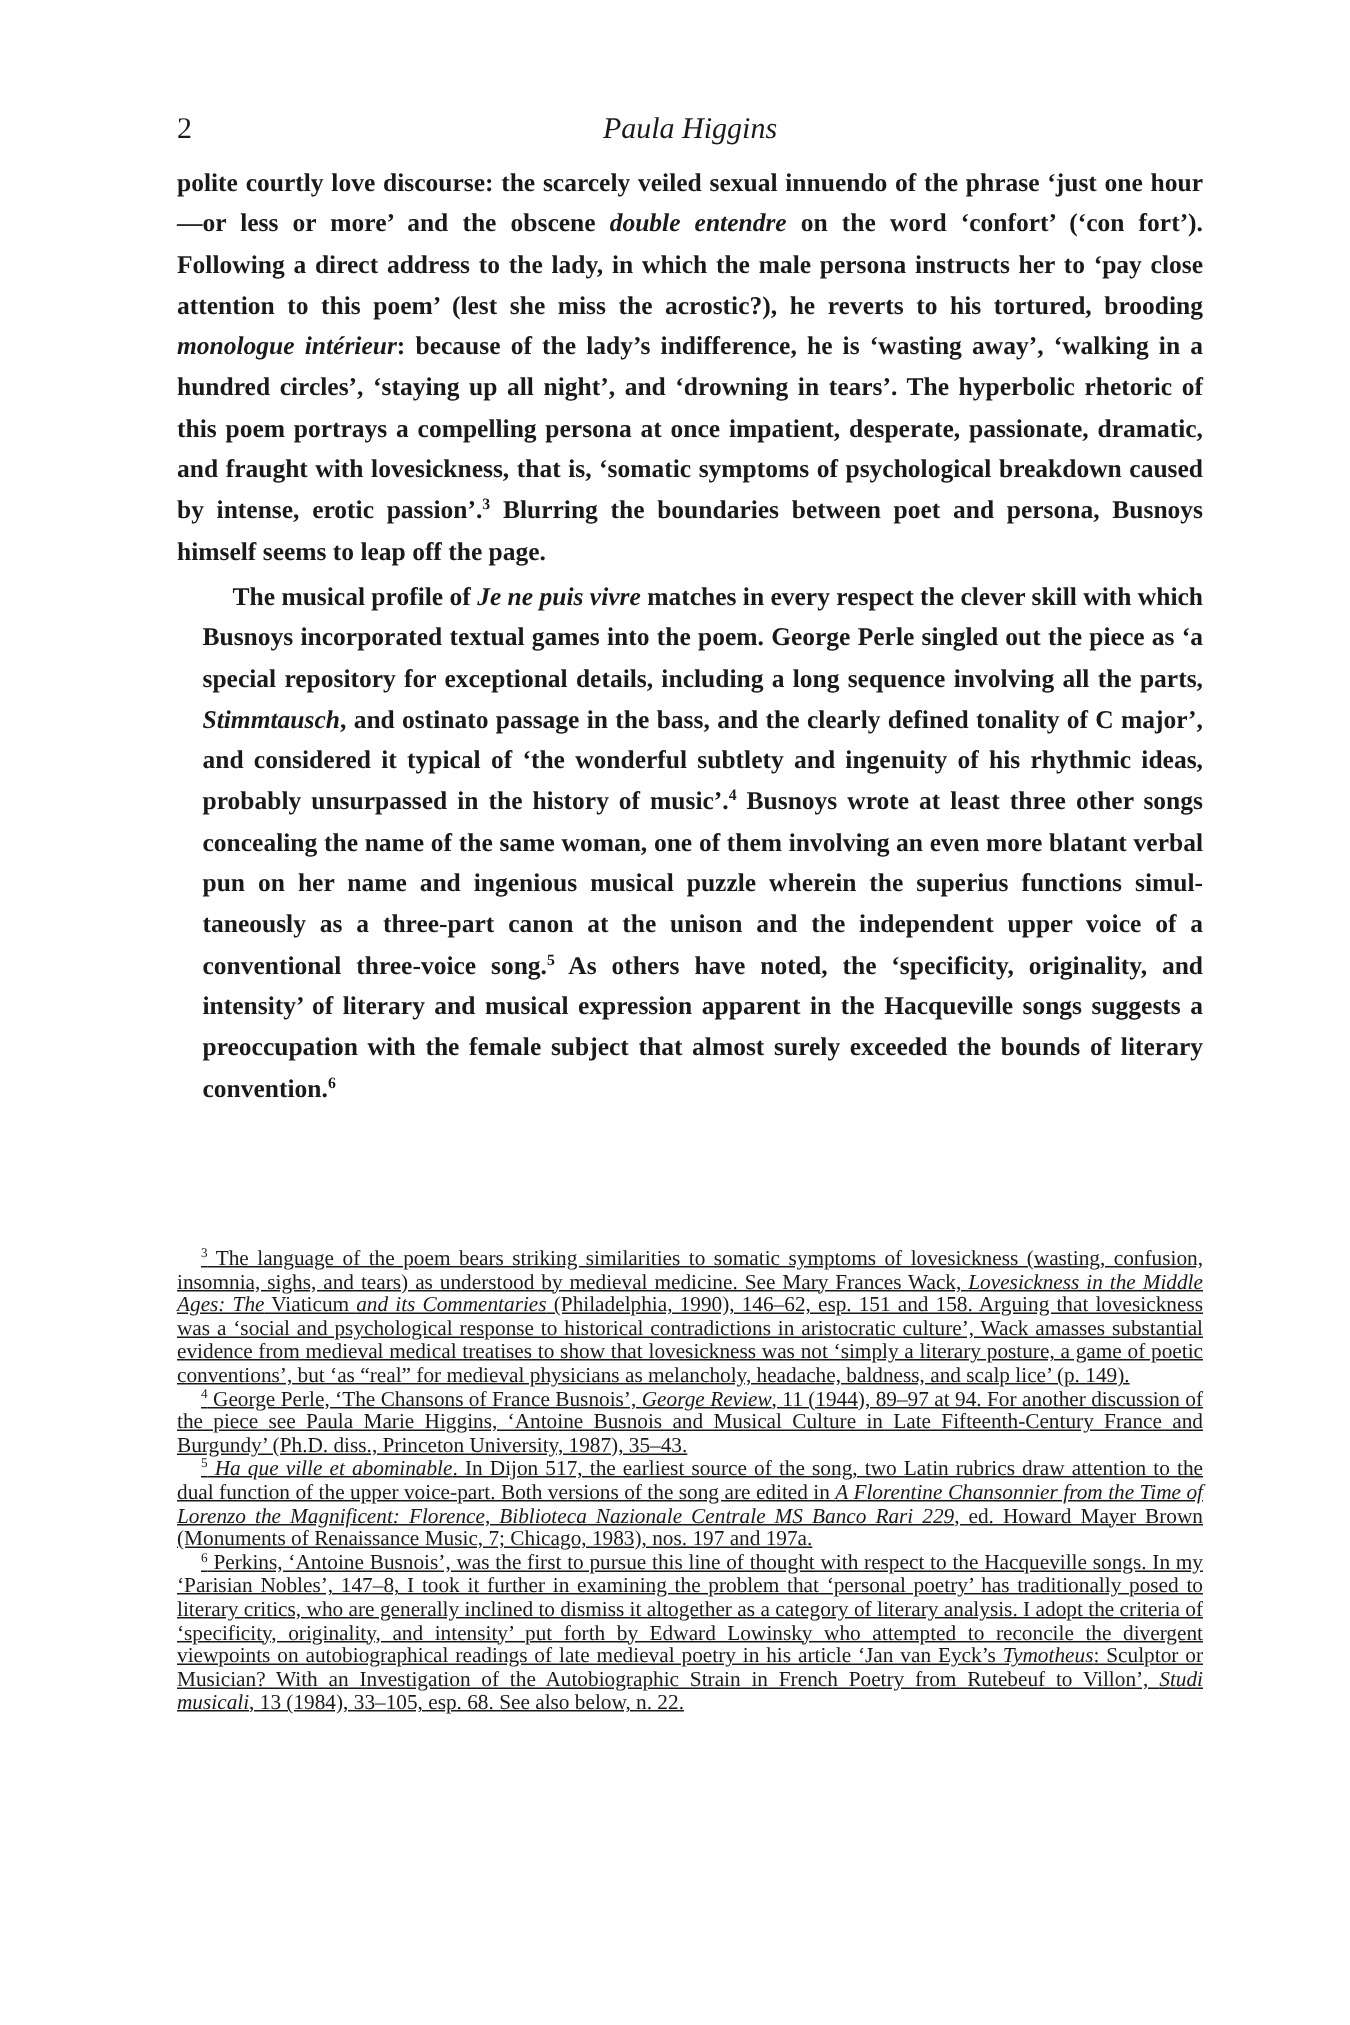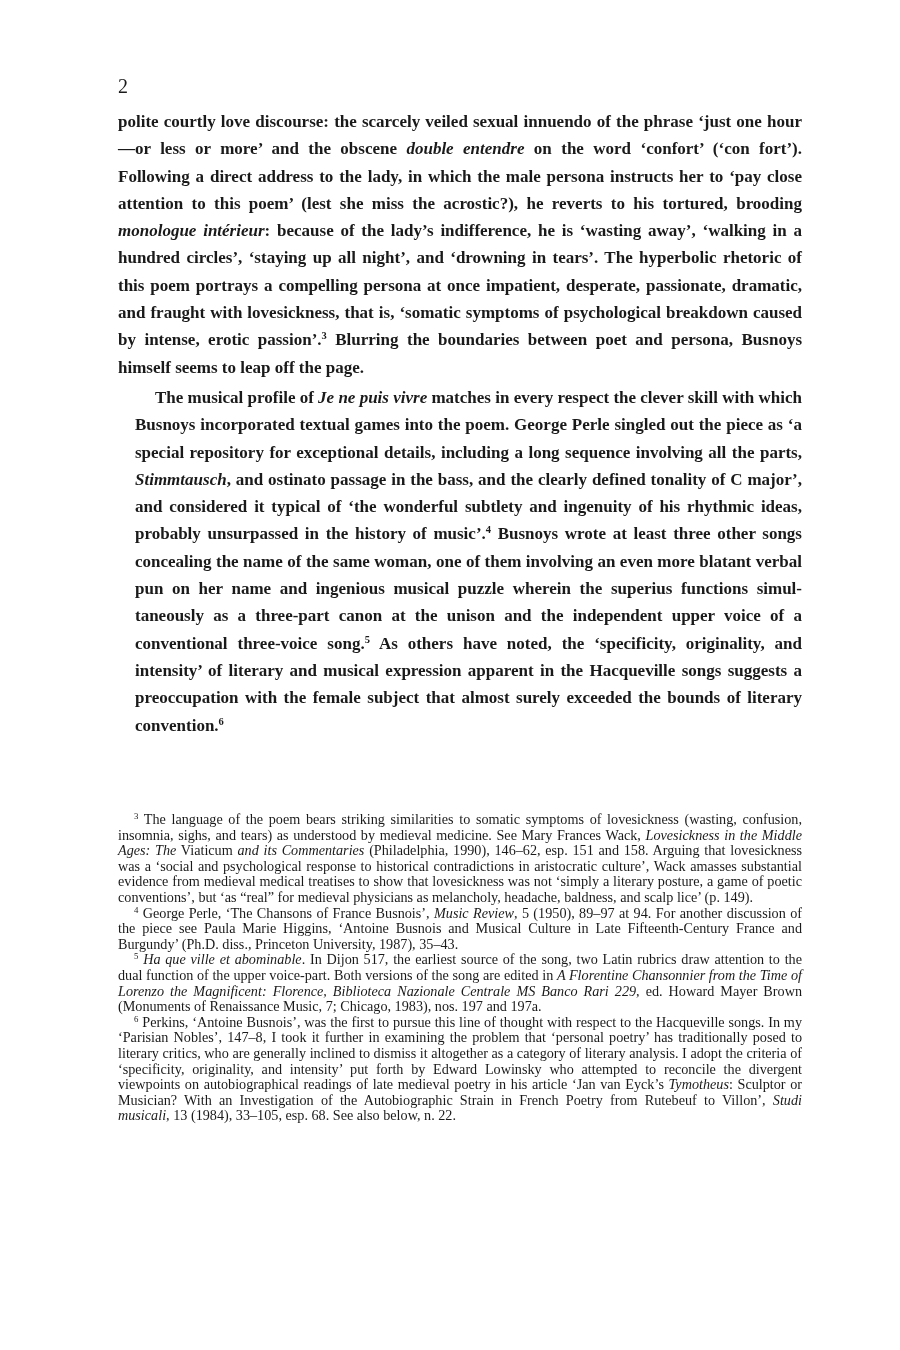--- a/index.html
+++ b/index.html
@@ -5,37 +5,38 @@
   html, body { margin: 0; padding: 0; background: #ffffff; }
   body { width: 900px; height: 1350px; position: relative; overflow: hidden;
          font-family: "Liberation Serif", "DejaVu Serif", serif; color: #1a1a1a; }
   .page { position: absolute; left: 118px; top: 72px; width: 684px; }
   .running-head { position: relative; height: 36px; font-size: 20px; }
   .page-number { position: absolute; left: 0; top: 3px; }
   .running-title { position: absolute; left: 0; right: 0; top: 3px; text-align: center; font-style: italic; }
   .main-text { font-size: 17px; line-height: 27.3px; font-weight: bold; }
   .main-text p { margin: 0; text-align: justify; hyphens: manual; }
   .main-text p + p { text-indent: 20px; margin-top: 3px; margin-left: 17px; }
-  .footnotes { position: absolute; left: 0; top: 740px; width: 684px; font-size: 14.2px; line-height: 15.6px; }
+  .footnotes { position: absolute; left: 0; top: 760px; width: 684px; font-size: 14.2px; line-height: 15.6px; text-decoration: underline; }
   .footnotes p { margin: 0; text-indent: 16px; text-align: justify; }
   sup { font-size: 0.62em; line-height: 0; vertical-align: 0.55em; }
   i { font-style: italic; }
 </style>
 </head>
 <body>
 
 <div class="page">
   <div class="running-head">
     <span class="page-number">2</span>
+    <span class="running-title">Paula Higgins</span>
   </div>
 
   <div class="main-text">
     <p><span>polite courtly love discourse: the scarcely veiled sexual innuendo of the phrase ‘just one hour—or less or more’ and the obscene </span><i>double entendre</i><span> on the word ‘con­fort’ (‘con fort’). Following a direct address to the lady, in which the male per­sona instructs her to ‘pay close attention to this poem’ (lest she miss the acrostic?), he reverts to his tortured, brooding </span><i>monologue intérieur</i><span>: because of the lady’s indifference, he is ‘wasting away’, ‘walking in a hundred circles’, ‘staying up all night’, and ‘drowning in tears’. The hyperbolic rhetoric of this poem portrays a compelling persona at once impatient, desperate, passionate, dramatic, and fraught with lovesickness, that is, ‘somatic symptoms of psychological break­down caused by intense, erotic passion’.</span><sup>3</sup><span> Blurring the boundaries between poet and persona, Busnoys himself seems to leap off the page.</span></p>
     <p><span>The musical profile of </span><i>Je ne puis vivre</i><span> matches in every respect the clever skill with which Busnoys incorporated textual games into the poem. George Perle singled out the piece as ‘a special repository for exceptional details, including a long sequence involving all the parts, </span><i>Stimmtausch</i><span>, and ostinato passage in the bass, and the clearly defined tonality of C major’, and considered it typical of ‘the wonderful subtlety and ingenuity of his rhythmic ideas, probably unsurpassed in the history of music’.</span><sup>4</sup><span> Busnoys wrote at least three other songs concealing the name of the same woman, one of them involving an even more blatant verbal pun on her name and ingenious musical puzzle wherein the superius functions simul­taneously as a three-part canon at the unison and the independent upper voice of a conventional three-voice song.</span><sup>5</sup><span> As others have noted, the ‘specificity, original­ity, and intensity’ of literary and musical expression apparent in the Hacqueville songs suggests a preoccupation with the female subject that almost surely exceeded the bounds of literary convention.</span><sup>6</sup></p>
   </div>
 
   <div class="footnotes">
     <p><sup>3</sup><span> The language of the poem bears striking similarities to somatic symptoms of lovesickness (wasting, confusion, insomnia, sighs, and tears) as understood by medieval medicine.  See Mary Frances Wack, </span><i>Lovesickness in the Middle Ages: The</i><span> Viaticum </span><i>and its Commentaries</i><span> (Philadelphia, 1990), 146–62, esp. 151 and 158. Arguing that lovesickness was a ‘social and psychological response to historical contradictions in aristocratic culture’, Wack amasses substantial evidence from medieval medical treatises to show that lovesickness was not ‘simply a literary posture, a game of poetic conventions’, but ‘as “real” for medieval physicians as melancholy, headache, baldness, and scalp lice’ (p. 149).</span></p>
-    <p><sup>4</sup><span> George Perle, ‘The Chansons of France Busnois’, </span><i>Music Review</i><span>, 5 (1950), 89–97 at 94. For another discussion of the piece see Paula Marie Higgins, ‘Antoine Busnois and Musical Culture in Late Fifteenth-Century France and Burgundy’ (Ph.D. diss., Princeton University, 1987), 35–43.</span></p>
+    <p><sup>4</sup><span> George Perle, ‘The Chansons of France Busnois’, </span><i>George Review</i><span>, 11 (1944), 89–97 at 94. For another discussion of the piece see Paula Marie Higgins, ‘Antoine Busnois and Musical Culture in Late Fifteenth-Century France and Burgundy’ (Ph.D. diss., Princeton University, 1987), 35–43.</span></p>
     <p><sup>5</sup><i> Ha que ville et abominable</i><span>. In Dijon 517, the earliest source of the song, two Latin rubrics draw atten­tion to the dual function of the upper voice-part. Both versions of the song are edited in </span><i>A Florentine Chansonnier from the Time of Lorenzo the Magnificent: Florence, Biblioteca Nazionale Centrale MS Banco Rari 229</i><span>, ed. Howard Mayer Brown (Monuments of Renaissance Music, 7; Chicago, 1983), nos. 197 and 197a.</span></p>
     <p><sup>6</sup><span> Perkins, ‘Antoine Busnois’, was the first to pursue this line of thought with respect to the Hacqueville songs. In my ‘Parisian Nobles’, 147–8, I took it further in examining the problem that ‘personal poetry’ has traditionally posed to literary critics, who are generally inclined to dismiss it altogether as a category of lit­erary analysis. I adopt the criteria of ‘specificity, originality, and intensity’ put forth by Edward Lowinsky who attempted to reconcile the divergent viewpoints on autobiographical readings of late medieval poetry in his article ‘Jan van Eyck’s </span><i>Tymotheus</i><span>: Sculptor or Musician? With an Investigation of the Autobiographic Strain in French Poetry from Rutebeuf to Villon’, </span><i>Studi musicali</i><span>, 13 (1984), 33–105, esp. 68. See also below, n. 22.</span></p>
   </div>
 </div>
 
 </body></html>

